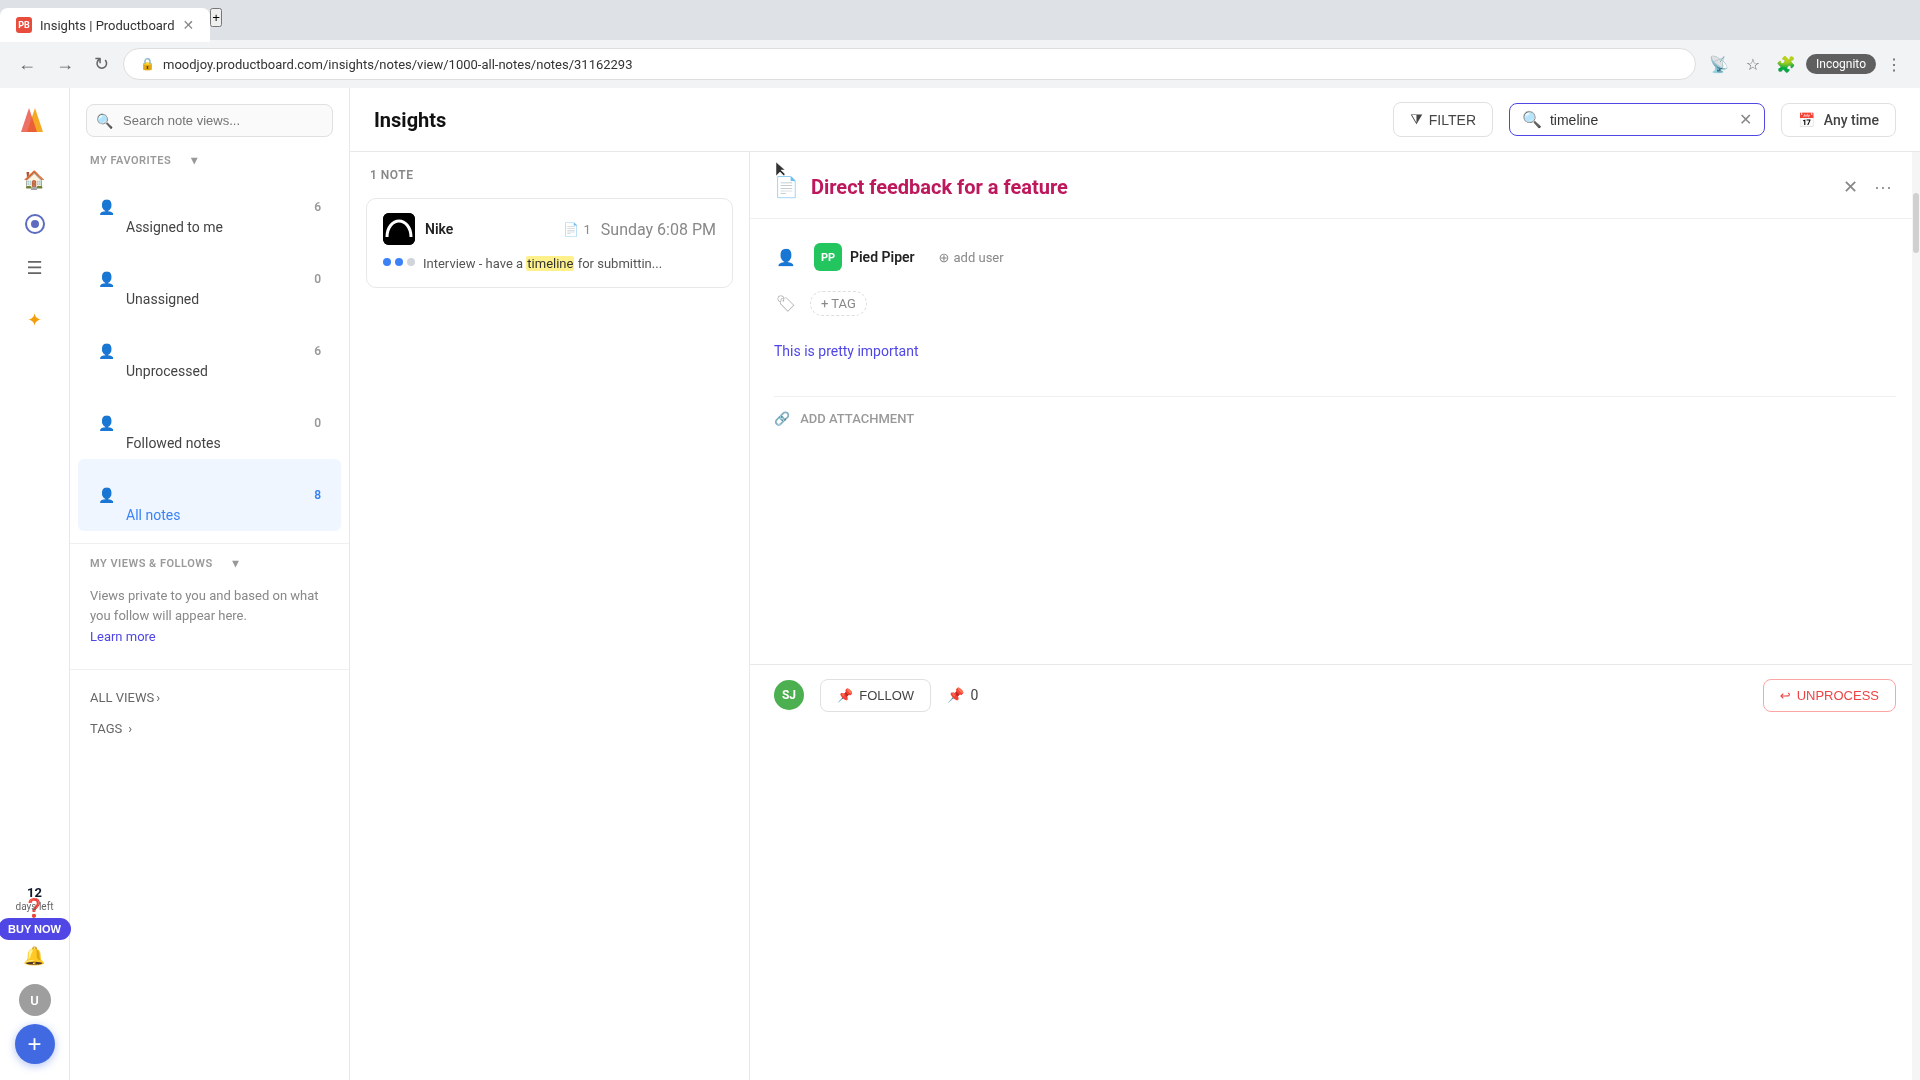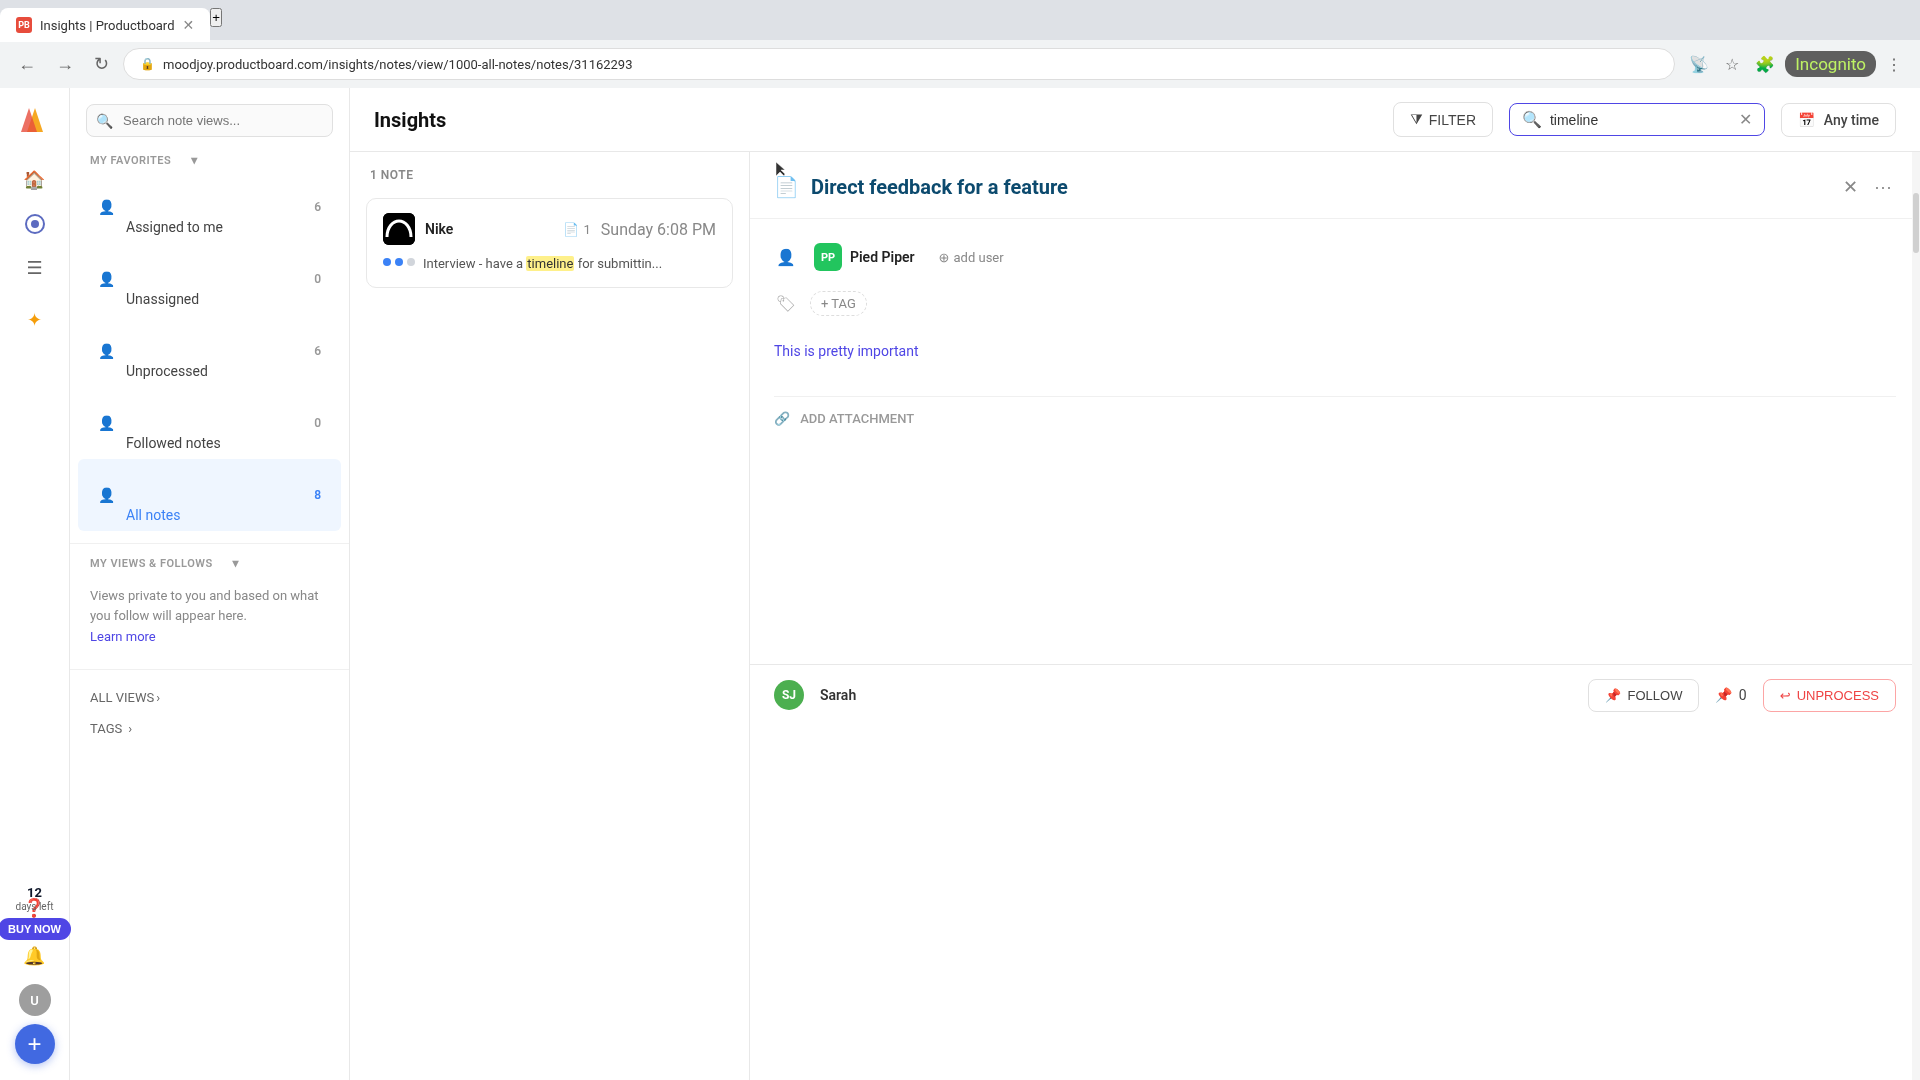--- a/index.html
+++ b/index.html
@@ -7,21 +7,21 @@
     .browser-tabs { display: flex; align-items: flex-start; padding: 8px 0 0 0; height: 40px; background: #dee1e6; }
     .browser-tab { display: flex; align-items: center; gap: 8px; background: #fff; padding: 6px 16px; border-radius: 8px 8px 0 0; height: 34px; min-width: 200px; font-size: 13px; color: #333; }
     .browser-tab .tab-favicon { width: 16px; height: 16px; }
     .browser-tab .tab-close { margin-left: auto; color: #888; cursor: pointer; font-size: 14px; }
     .browser-toolbar { height: 48px; background: #f1f3f4; display: flex; align-items: center; padding: 0 12px; gap: 8px; }
     .nav-btn { background: none; border: none; color: #666; font-size: 18px; cursor: pointer; padding: 4px 6px; border-radius: 4px; }
     .address-bar { flex: 1; height: 32px; border: 1px solid #ddd; border-radius: 16px; background: #fff; display: flex; align-items: center; padding: 0 16px; font-size: 13px; color: #333; gap: 8px; }
     .address-bar .lock-icon { color: #555; font-size: 12px; }
     .toolbar-icons { display: flex; gap: 4px; align-items: center; }
     .toolbar-icon-btn { background: none; border: none; color: #666; font-size: 16px; cursor: pointer; padding: 4px 6px; border-radius: 4px; }
-    .incognito-badge { background: #5f5f5f; color: #bef264; padding: 3px 10px; border-radius: 12px; font-size: 17px; cursor: pointer; }
+    .incognito-badge { background: #5f5f5f; color: #ffffff; padding: 3px 10px; border-radius: 12px; font-size: 12px; cursor: pointer; }
 
     
     .app { display: flex; height: 992px; background: #fff; }
 
     
     .icon-bar { width: 70px; background: #fff; border-right: 1px solid #e8e8e8; display: flex; flex-direction: column; align-items: center; padding: 16px 0; gap: 4px; position: relative; }
     .icon-bar-logo { margin-bottom: 16px; }
     .icon-bar-logo svg { width: 32px; height: 32px; }
     .icon-btn { width: 40px; height: 40px; display: flex; align-items: center; justify-content: center; border-radius: 8px; cursor: pointer; color: #666; font-size: 18px; border: none; background: none; }
     .icon-btn.active { color: #5c6bc0; }
@@ -78,21 +78,21 @@
     .dot { width: 8px; height: 8px; border-radius: 50%; }
     .dot-blue { background: #3b82f6; }
     .dot-gray { background: #d1d5db; }
     .note-text { font-size: 13px; color: #555; line-height: 1.4; }
     .note-highlight { background: #fef08a; color: #333; border-radius: 2px; padding: 0 1px; }
 
     
     .detail-panel { flex: 1; background: #fff; overflow-y: auto; position: relative; }
     .detail-header { padding: 20px 24px 16px; border-bottom: 1px solid #f0f0f0; display: flex; align-items: center; gap: 12px; }
     .detail-doc-icon { color: #888; font-size: 20px; }
-    .detail-title { font-size: 20px; font-weight: 700; color: #0c4a6e; flex: 1; }
+    .detail-title { font-size: 20px; font-weight: 700; color: #be185d; flex: 1; }
     .detail-actions { display: flex; gap: 8px; align-items: center; }
     .detail-close-btn { background: none; border: none; font-size: 18px; color: #888; cursor: pointer; padding: 4px; }
     .detail-more-btn { background: none; border: none; font-size: 18px; color: #888; cursor: pointer; padding: 4px; }
     .detail-body { padding: 24px; }
     .detail-meta-row { display: flex; align-items: center; gap: 16px; margin-bottom: 20px; }
     .meta-icon { color: #aaa; font-size: 16px; width: 24px; text-align: center; }
     .company-chip { display: flex; align-items: center; gap: 8px; }
     .company-avatar { width: 28px; height: 28px; border-radius: 6px; background: #22c55e; display: flex; align-items: center; justify-content: center; color: white; font-size: 11px; font-weight: 700; }
     .company-name { font-size: 14px; font-weight: 600; color: #222; }
     .add-user-btn { display: flex; align-items: center; gap: 4px; font-size: 13px; color: #888; cursor: pointer; padding: 4px 8px; border-radius: 6px; }
@@ -325,21 +325,20 @@
           <div class="attachment-row">
             <span>🔗</span>
             <span>ADD ATTACHMENT</span>
           </div>
         </div>
 
         <div style="height:200px;"></div>
 
         <div class="detail-footer">
           <div class="footer-avatar">SJ</div>
-          <span class="footer-name">Sarah</span>
           <button class="follow-btn">
             <span>📌</span>
             <span>FOLLOW</span>
           </button>
           <div class="follow-count">
             <span>📌</span>
             <span>0</span>
           </div>
           <button class="unprocess-btn">
             <span style="color:#ef4444;">↩</span>

